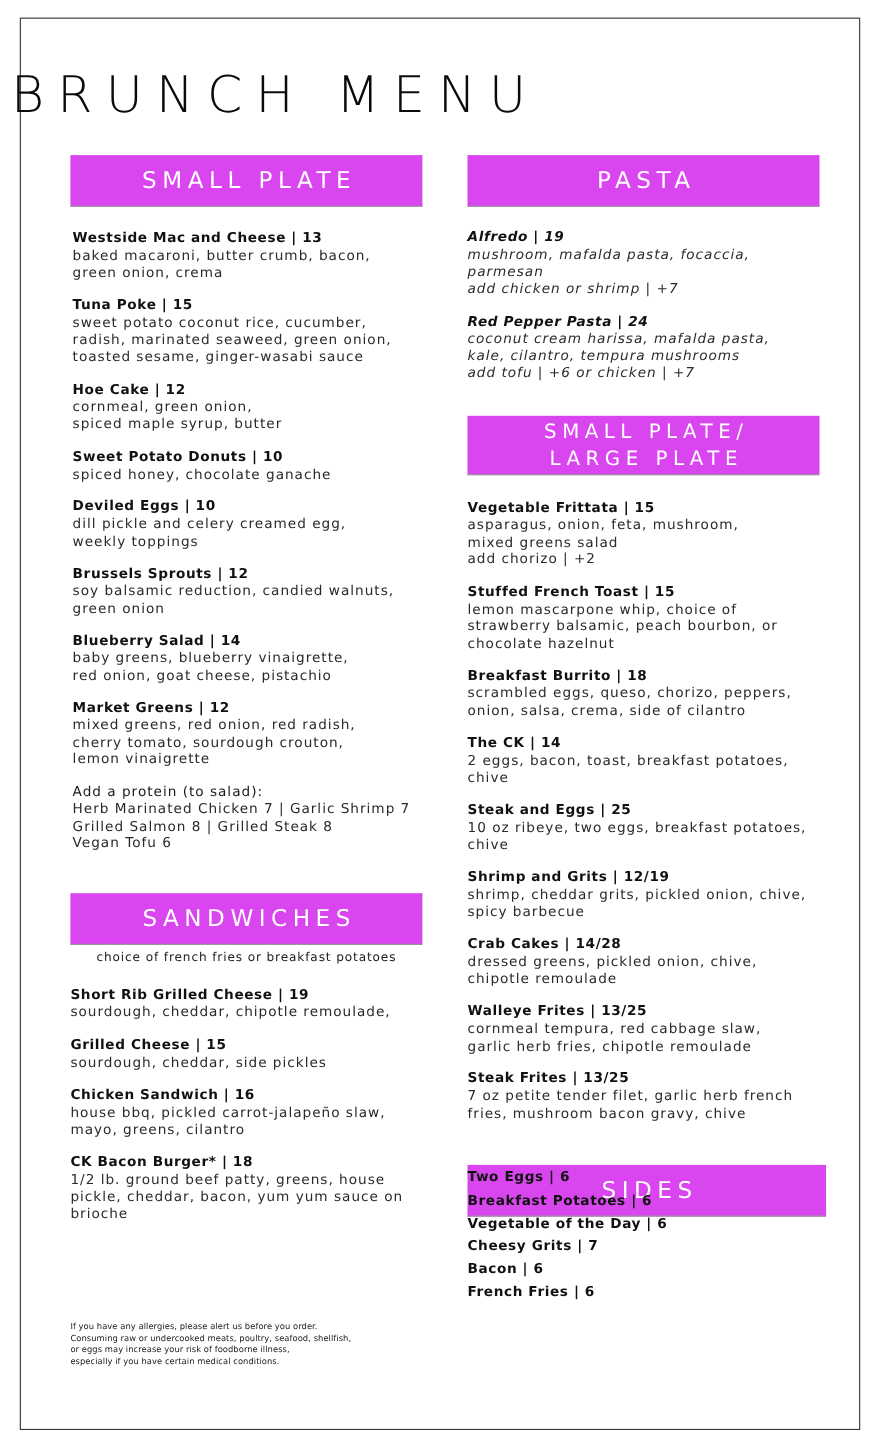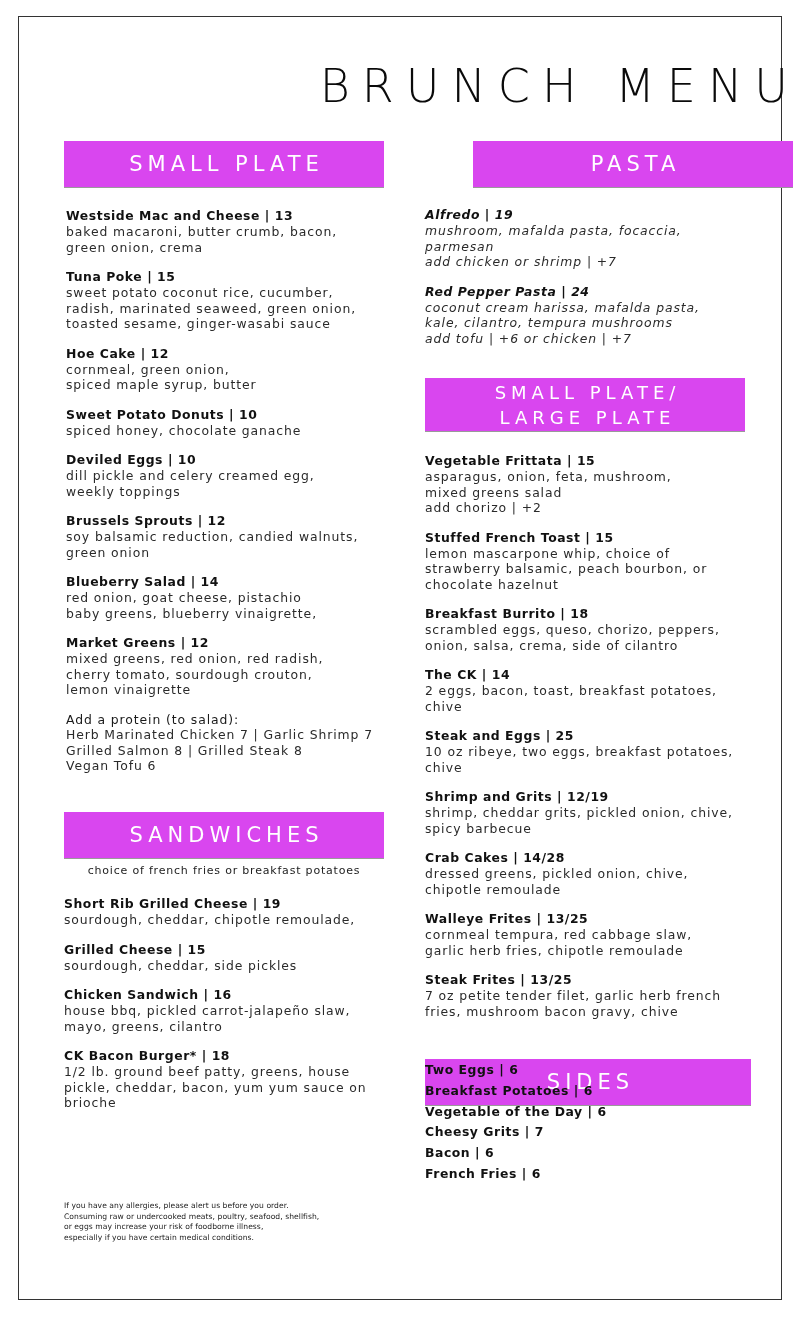--- a/index.html
+++ b/index.html
@@ -4,21 +4,21 @@
   <style>
     * { margin: 0; padding: 0; box-sizing: border-box; }
     html, body { width: 800px; height: 1317px; background: #ffffff; overflow: hidden; }
     body { position: relative; font-family: "DejaVu Sans", sans-serif; color: #111111; }
 
     .frame {
       position: absolute; left: 18px; top: 16px; width: 764px; height: 1284px;
       border: 1.5px solid #333333;
     }
     .title {
-      position: absolute; left: 0; top: 58px; width: 800px; text-align: right;
+      position: absolute; left: 0; top: 58px; width: 800px; text-align: left;
       font-family: "DejaVu Sans", sans-serif; font-weight: 300;
       font-size: 46px; letter-spacing: 12px; color: #0a0a0a; line-height: 56px;
       padding-left: 10px;
     }
     .bar {
       position: absolute; background: #d946ef; color: #ffffff;
       display: flex; align-items: center; justify-content: center; text-align: center;
       font-family: "DejaVu Sans", sans-serif; font-size: 21px; letter-spacing: 5px;
       line-height: 24px; border-bottom: 1px solid #9a9a9a;
     }
@@ -83,22 +83,22 @@
     <div class="desc">dill pickle and celery creamed egg,</div>
     <div class="desc">weekly toppings</div>
   </div>
   <div class="item">
     <div class="name">Brussels Sprouts | 12</div>
     <div class="desc">soy balsamic reduction, candied walnuts,</div>
     <div class="desc">green onion</div>
   </div>
   <div class="item">
     <div class="name">Blueberry Salad | 14</div>
+    <div class="desc">baby greens, blueberry vinaigrette,</div>
     <div class="desc">red onion, goat cheese, pistachio</div>
-    <div class="desc">baby greens, blueberry vinaigrette,</div>
   </div>
   <div class="item">
     <div class="name">Market Greens | 12</div>
     <div class="desc">mixed greens, red onion, red radish,</div>
     <div class="desc">cherry tomato, sourdough crouton,</div>
     <div class="desc">lemon vinaigrette</div>
   </div>
   <div class="item addprotein">
     <div class="desc" style="color:#1a1a1a;">Add a protein (to salad):</div>
     <div class="desc">Herb Marinated Chicken 7 | Garlic Shrimp 7</div>
@@ -134,21 +134,21 @@
   </div>
 </div>
 
 <div class="disclaimer">
   <div>If you have any allergies, please alert us before you order.</div>
   <div>Consuming raw or undercooked meats, poultry, seafood, shellfish,</div>
   <div>or eggs may increase your risk of foodborne illness,</div>
   <div>especially if you have certain medical conditions.</div>
 </div>
 
-<div class="bar" style="left:425px; top:141px; width:320px; height:47px;margin-left:48px;">
+<div class="bar" style="left:425px; top:141px; width:320px; height:47px;">
   <span>PASTA</span>
 </div>
 
 <div class="block" style="left:425px; top:207px;font-style:italic;">
   <div class="item">
     <div class="name">Alfredo | 19</div>
     <div class="desc">mushroom, mafalda pasta, focaccia,</div>
     <div class="desc">parmesan</div>
     <div class="desc">add chicken or shrimp | +7</div>
   </div>

